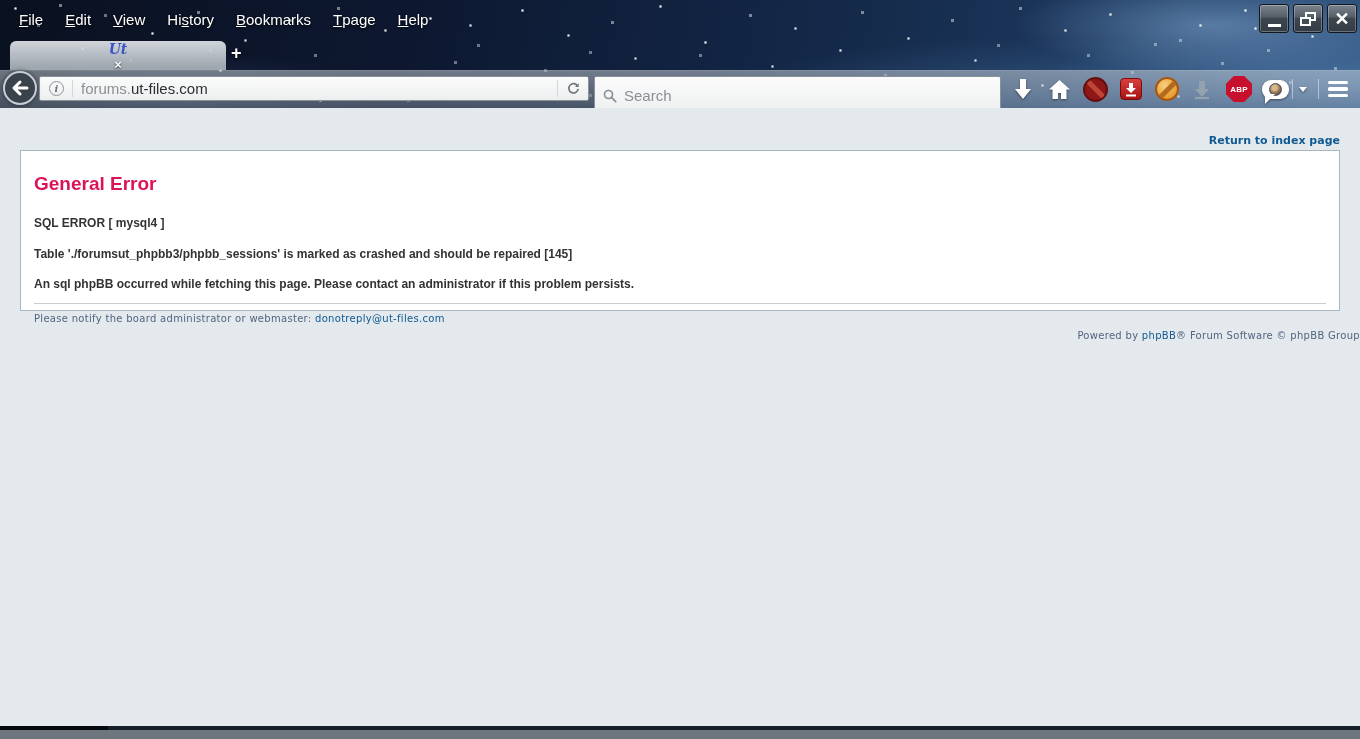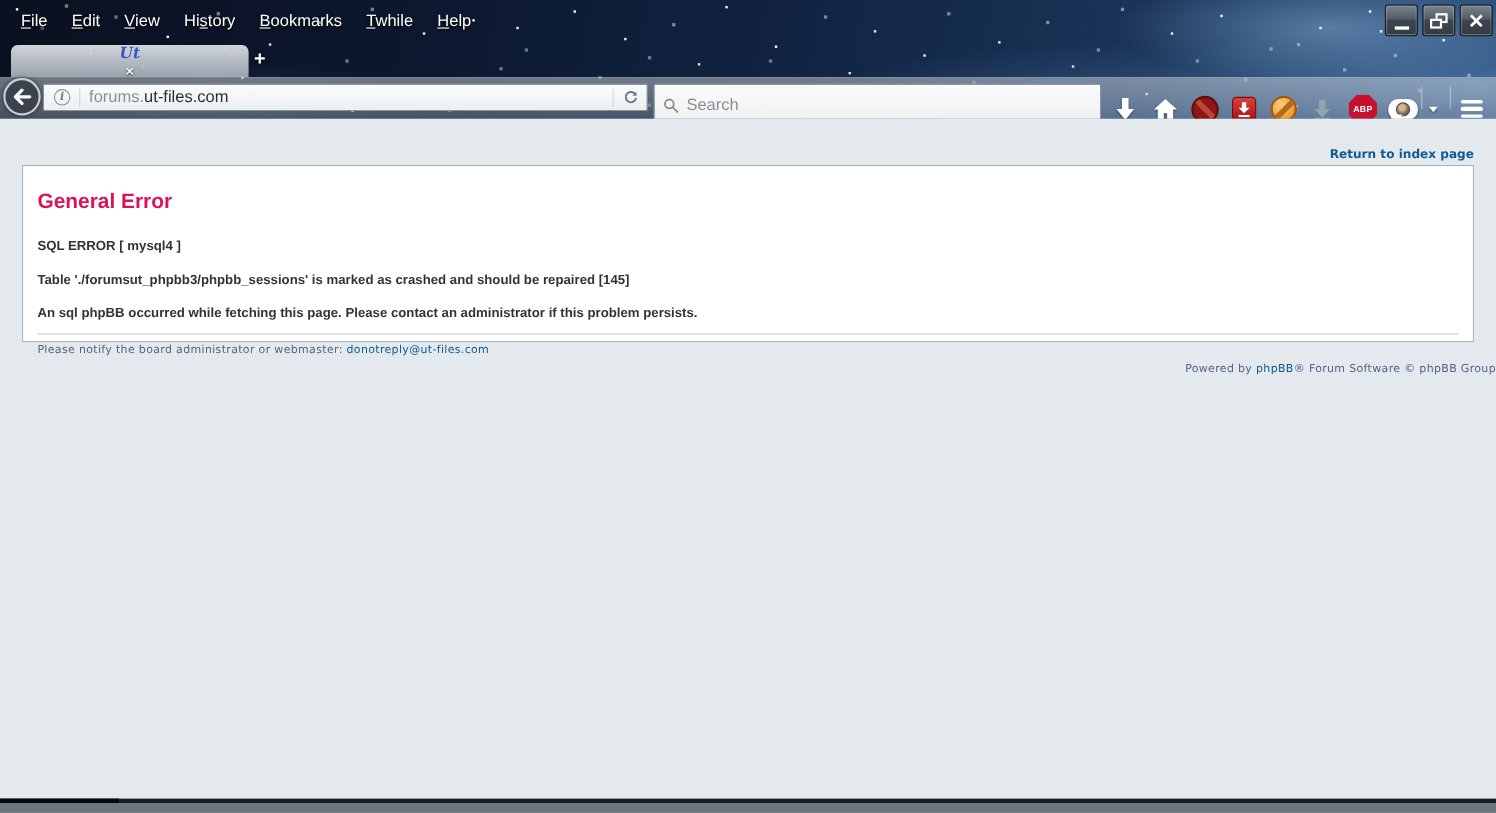--- a/index.html
+++ b/index.html
@@ -90,21 +90,21 @@
   .v-sep{width:1px;height:17px;background:#d3d7da;margin:0 8px;flex:none;}
   .url-text{font-size:15px;white-space:nowrap;}
   .url-sub{color:#8a9096;}
   .url-dom{color:#2b2f33;}
   .reload-wrap{margin-left:auto;display:flex;align-items:center;padding-right:7px;}
   .search-box{position:absolute;left:594px;top:76px;width:407px;height:39px;
     background:linear-gradient(#fbfbfc,#edefef);border:1px solid #8a9299;border-radius:2px;
     display:flex;align-items:center;padding:0 8px;}
   .search-text{color:#8a9096;font-size:15px;margin-left:7px;}
   
-  .tool{position:absolute;top:80px;width:36px;height:38px;display:flex;align-items:center;justify-content:center;}
+  .tool{position:absolute;top:70px;width:36px;height:38px;display:flex;align-items:center;justify-content:center;}
   .w-icon{filter:drop-shadow(0 1px 1px rgba(0,0,0,.45));}
   .block-circle{width:25px;height:25px;border-radius:50%;background:#8e1717;border:2px solid #640e0e;
     position:relative;overflow:hidden;}
   .block-circle::after{content:'';position:absolute;left:-4px;top:8px;width:30px;height:5px;
     background:#c04534;transform:rotate(45deg);}
   .vdl-box{width:22px;height:22px;border-radius:4px;background:linear-gradient(#d94040,#a81212);
     border:1px solid #7c0c0c;display:flex;flex-direction:column;align-items:center;justify-content:center;}
   .orange-ball{width:24px;height:24px;border-radius:50%;background:radial-gradient(circle at 38% 32%,#f8cf82,#eda438 60%,#d88a22);
     border:2px solid #a85712;position:relative;overflow:hidden;}
   .orange-ball::after{content:'';position:absolute;left:-4px;top:8px;width:30px;height:5px;
@@ -152,21 +152,21 @@
   <div class="stars-a"></div>
   <div class="stars-b"></div>
   <div class="toolbar-band"></div>
 
   <div class="menu-row" id="menu-row">
       <span class="menu-item"><span></span><span class="mn">F</span><span>ile</span></span>
       <span class="menu-item"><span></span><span class="mn">E</span><span>dit</span></span>
       <span class="menu-item"><span></span><span class="mn">V</span><span>iew</span></span>
       <span class="menu-item"><span>Hi</span><span class="mn">s</span><span>tory</span></span>
       <span class="menu-item"><span></span><span class="mn">B</span><span>ookmarks</span></span>
-      <span class="menu-item"><span></span><span class="mn">T</span><span>while</span></span>
+      <span class="menu-item"><span></span><span class="mn">T</span><span>page</span></span>
       <span class="menu-item"><span></span><span class="mn">H</span><span>elp</span></span>
     </div>
 
   <div class="win-controls">
     <div class="win-btn">
         <div class="glyph-min"></div>
       </div>
     <div class="win-btn">
       <div class="glyph-restore">
           <div class="sq-back"></div>

